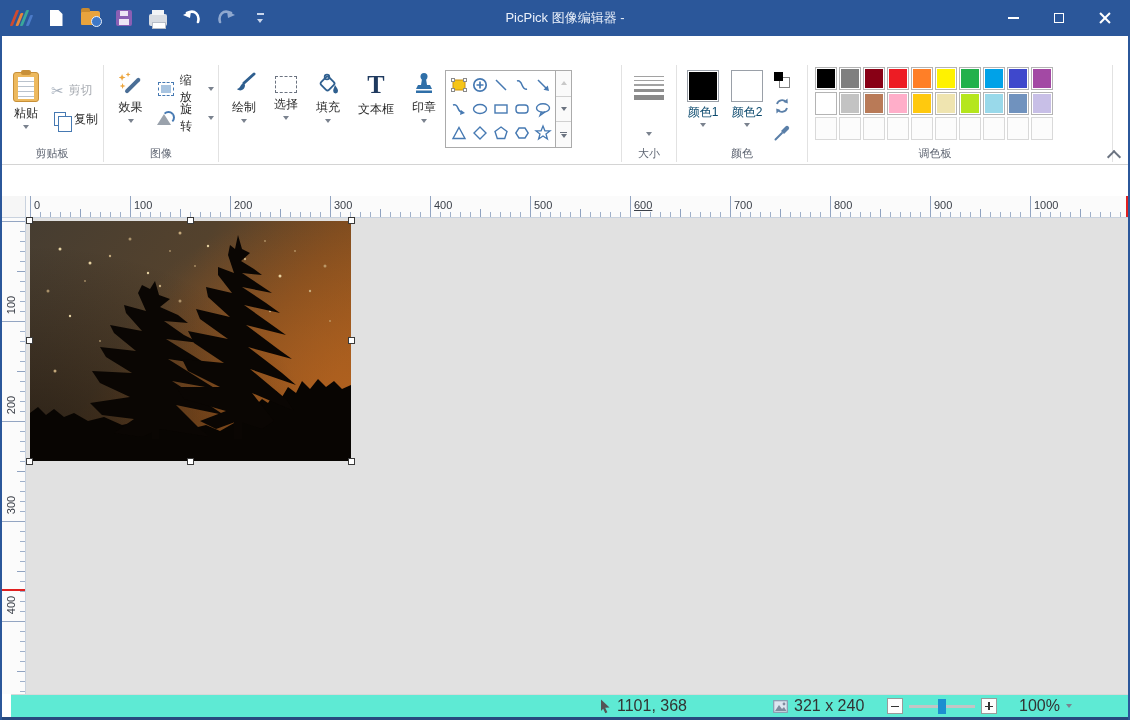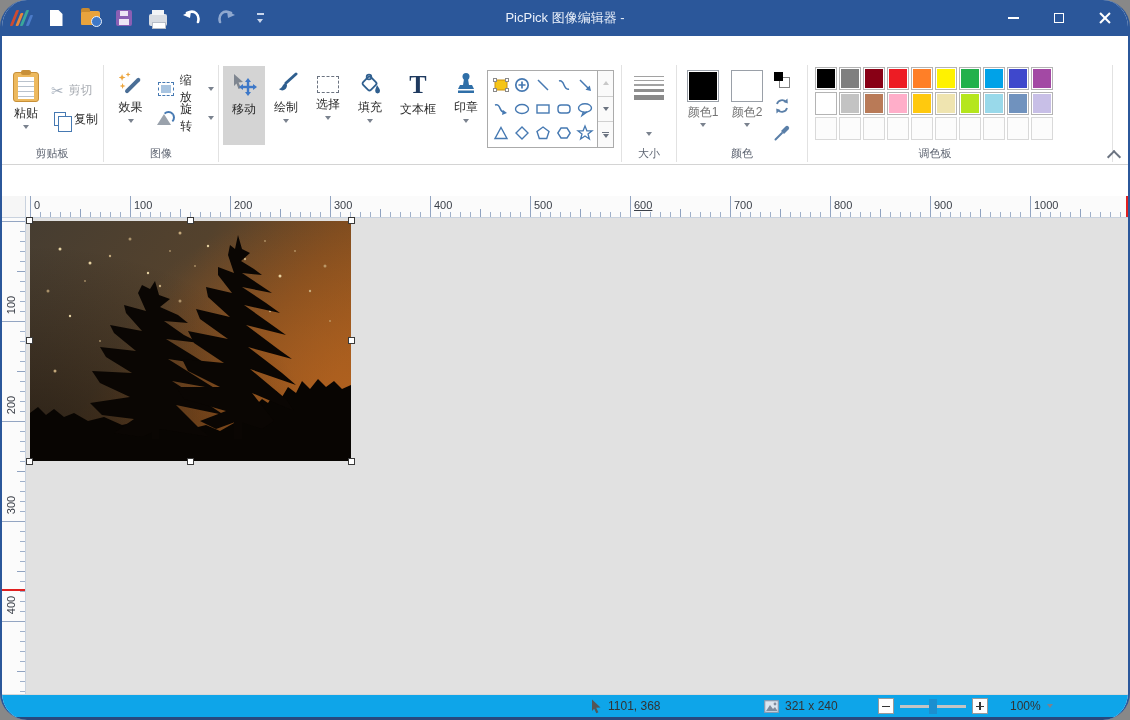--- a/index.html
+++ b/index.html
@@ -1,19 +1,19 @@
 <!DOCTYPE html>
 <html><head>
 <meta charset="utf-8">
 <style>
   * { margin:0; padding:0; box-sizing:border-box; }
   body { font-family:"Liberation Sans", sans-serif; background:#888; }
   .window { position:relative; width:1130px; height:720px; background:#fff;
             border-left:2px solid #2B579A; border-right:2px solid #2B579A; overflow:hidden;
-            font-family:"Liberation Sans", sans-serif;border-radius:27px; }
+            font-family:"Liberation Sans", sans-serif; }
 
   
   .titlebar { position:absolute; left:0; top:0; right:0; height:36px; background:#2B579A; display:flex; align-items:center; }
   .qat { display:flex; align-items:center; gap:10px; padding-left:8px; }
   .qat-btn { width:24px; height:24px; display:flex; align-items:center; justify-content:center; }
   .logo { position:relative; width:22px; height:20px; }
   .logo span { position:absolute; bottom:2px; width:3px; border-radius:1px; transform:skewX(-22deg); }
   .logo .l1{ left:2px;  height:16px; background:#CF4A30; }
   .logo .l2{ left:7px;  height:13px; background:#E8853A; }
   .logo .l3{ left:12px; height:16px; background:#3AA79B; }
@@ -101,21 +101,21 @@
 
   
   .i-lines { display:flex; flex-direction:column; gap:3px; width:30px; padding-top:4px; }
   .i-lines i { display:block; background:#A2A2A2; }
   .i-lines .a{height:1px;} .i-lines .b{height:2px;} .i-lines .c{height:3px;background:#8F8F8F;} .i-lines .d{height:5px;background:#8A8A8A;}
 
   
   .colbtn { display:flex; flex-direction:column; align-items:center; gap:2px; width:44px; padding-top:4px; }
   .colswatch { width:32px; height:32px; border:1px solid #9AA0A8; padding:1px; background:#fff; }
   .colswatch i { display:block; width:100%; height:100%; }
-  .colbtn .blabel { font-size:12px; color:#737373; }
+  .colbtn .blabel { font-size:12px; color:#0c4a6e; }
   .coltools { display:flex; flex-direction:column; align-items:center; gap:9px; padding:6px 4px 0 4px; }
   .i-swap { position:relative; width:16px; height:16px; }
   .i-swap::before { content:""; position:absolute; right:0; bottom:0; width:9px; height:9px; background:#fff; border:1px solid #808080; }
   .i-swap::after { content:""; position:absolute; left:0; top:0; width:9px; height:9px; background:#000; }
 
   
   .palgrid { display:grid; grid-template-columns:repeat(10,22px); grid-auto-rows:23px; gap:2px; padding:4px 4px 0 6px; }
   .swatch { border:1px solid #B4B4B4; box-shadow:inset 0 0 0 1px #fff; }
   .swatch.empty { border:1px solid #D9D9D9; background:#FCFCFC; box-shadow:none; }
   .morebtn { display:flex; flex-direction:column; align-items:center; gap:3px; width:44px; padding-top:5px; }
@@ -162,21 +162,21 @@
   .hmarker { position:absolute; top:0; bottom:0; width:2px; background:#E02020; }
   .vmarker { position:absolute; left:0; right:0; height:2px; background:#E02020; }
 
   
   .workspace { position:absolute; left:0; top:218px; right:0; height:476px; background:#E1E1E1; }
   .canvasarea { position:absolute; left:24px; top:0; right:0; bottom:0; background:#E1E1E1; }
   .imagewrap { position:absolute; left:4px; top:3px; width:321px; height:240px; }
   .handle { position:absolute; width:7px; height:7px; background:#fff; border:1px solid #3A3A3A; }
 
   
-  .statusbar { position:absolute; left:0; top:694px; right:0; height:23px; background:#0ea5e9; border-top:1px solid #D8D8D8; font-size:12px; color:#333; }
+  .statusbar { position:absolute; left:9px; top:694px; right:0; height:23px; background:#5eead4; border-top:1px solid #D8D8D8; font-size:16px; color:#333; }
   .sgroup { position:absolute; top:0; height:22px; display:flex; align-items:center; gap:6px; }
   .zbtn { width:16px; height:16px; background:#FDFDFD; border:1px solid #9A9A9A; position:relative; }
   .zbtn i { position:absolute; left:3px; top:6.5px; width:8px; height:1.6px; background:#333; }
   .zbtn.plus i::after { content:""; position:absolute; left:3.2px; top:-3.2px; width:1.6px; height:8px; background:#333; }
   .ztrack { position:relative; width:66px; height:3px; background:#C4C4C4; }
   .zthumb { position:absolute; left:29px; top:-6px; width:8px; height:15px; background:#1B8FD0; }
   .bottomedge { position:absolute; left:0; bottom:0; right:0; height:3px; background:#28497E; }
 
   svg { display:block; }
 </style>
@@ -293,34 +293,20 @@
             <span class="caret"></span>
           </div>
         </div>
       </div>
       <div class="rlabel">图像</div>
     </div>
     <div class="rsep"></div>
 
     <div class="rgroup" style="width:400px">
       <div class="rcontent">
-        <div class="bigbtn w40 active">
-          <svg width="26" height="26" viewBox="0 0 26 26">
-            <polygon points="3,2 12,10 7.5,10.5 10,16 7.5,17 5.5,11.5 3,14" fill="#7F8690"></polygon>
-            <g fill="#3E78C8">
-                <polygon points="17,6 20,10 14,10"></polygon>
-                <polygon points="17,24 20,20 14,20"></polygon>
-                <polygon points="8,15 12,12 12,18"></polygon>
-                <polygon points="26,15 22,12 22,18"></polygon>
-                <rect x="15.8" y="9" width="2.4" height="12"></rect>
-                <rect x="11" y="13.8" width="12" height="2.4"></rect>
-              </g>
-          </svg>
-          <span class="blabel">移动</span>
-        </div>
         <div class="bigbtn w40">
           <svg width="24" height="24" viewBox="0 0 24 24">
             <path d="M22 2 L12 11" stroke="#2F5F8F" stroke-width="3" stroke-linecap="round"></path>
             <path d="M12 11 C8 12 9 16 5 17 C8 20 13 18 13 13 Z" fill="#2F5F8F"></path>
           </svg>
           <span class="blabel">绘制</span>
           <div class="caret"></div>
         </div>
         <div class="bigbtn w40">
           <div style="padding-top:4px">

